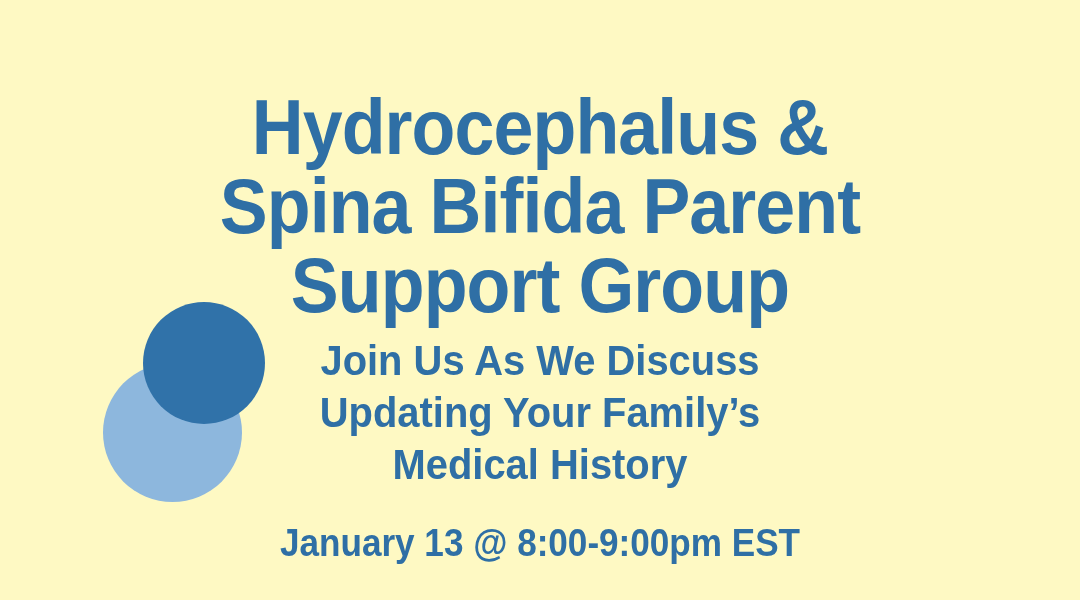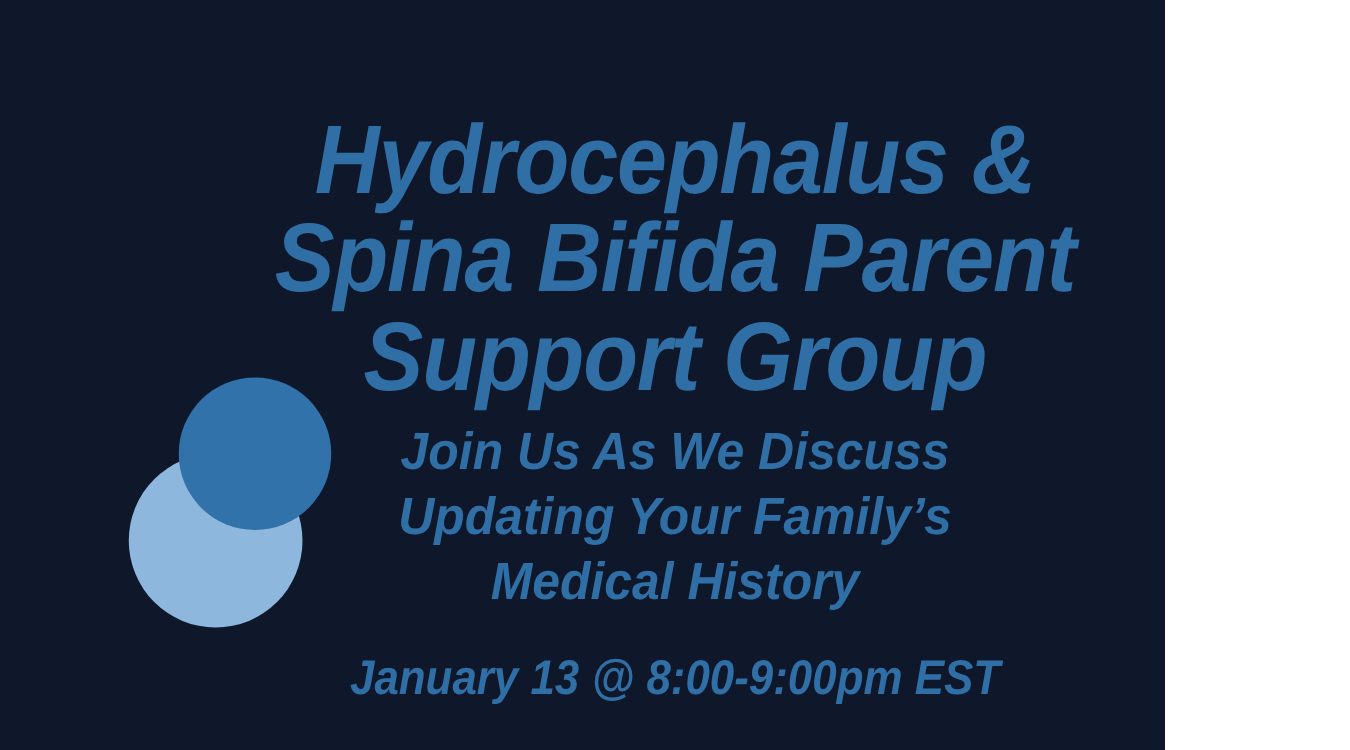--- a/index.html
+++ b/index.html
@@ -10,25 +10,24 @@
   body {
     width: 1080px;
     height: 600px;
     background: #ffffff;
     font-family: "Liberation Sans", sans-serif;
     overflow: hidden;
   }
 
   .flyer {
     position: relative;
-    width: 932px;
+    width: 1080px;
     height: 600px;
-    background: #0f172a;
+    background: #fef9c3;
     overflow: hidden;
-    font-style: italic;
   }
 
   
   .decor {
     position: absolute;
     left: 100px;
     top: 295px;
     width: 180px;
     height: 200px;
     pointer-events: none;

